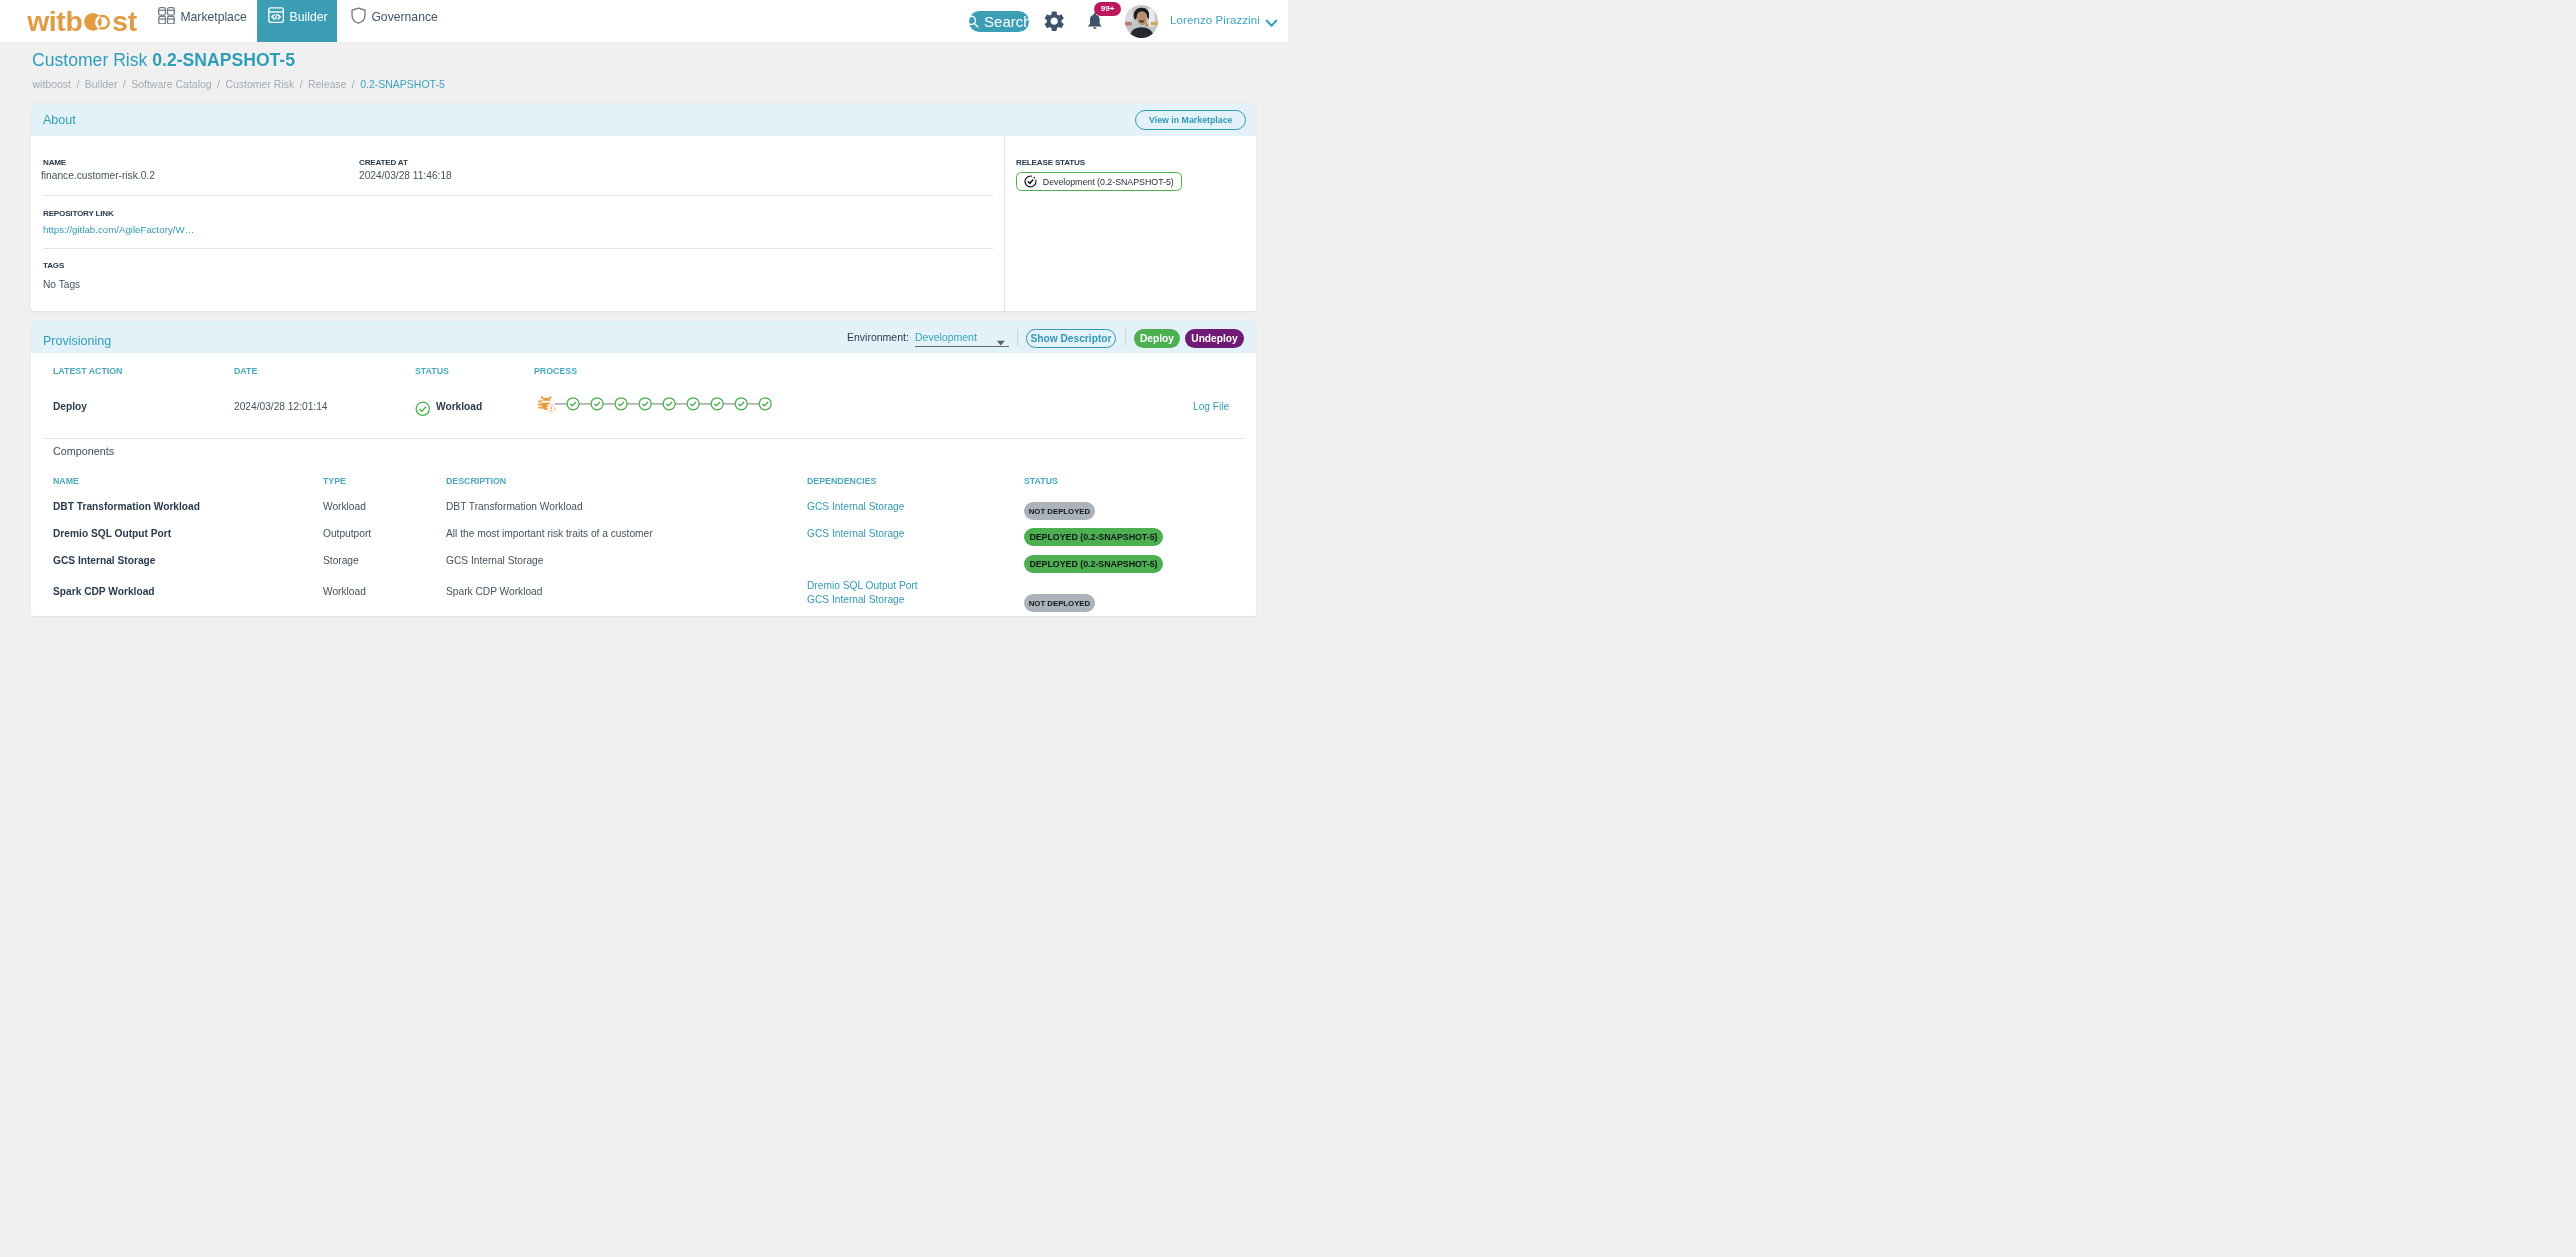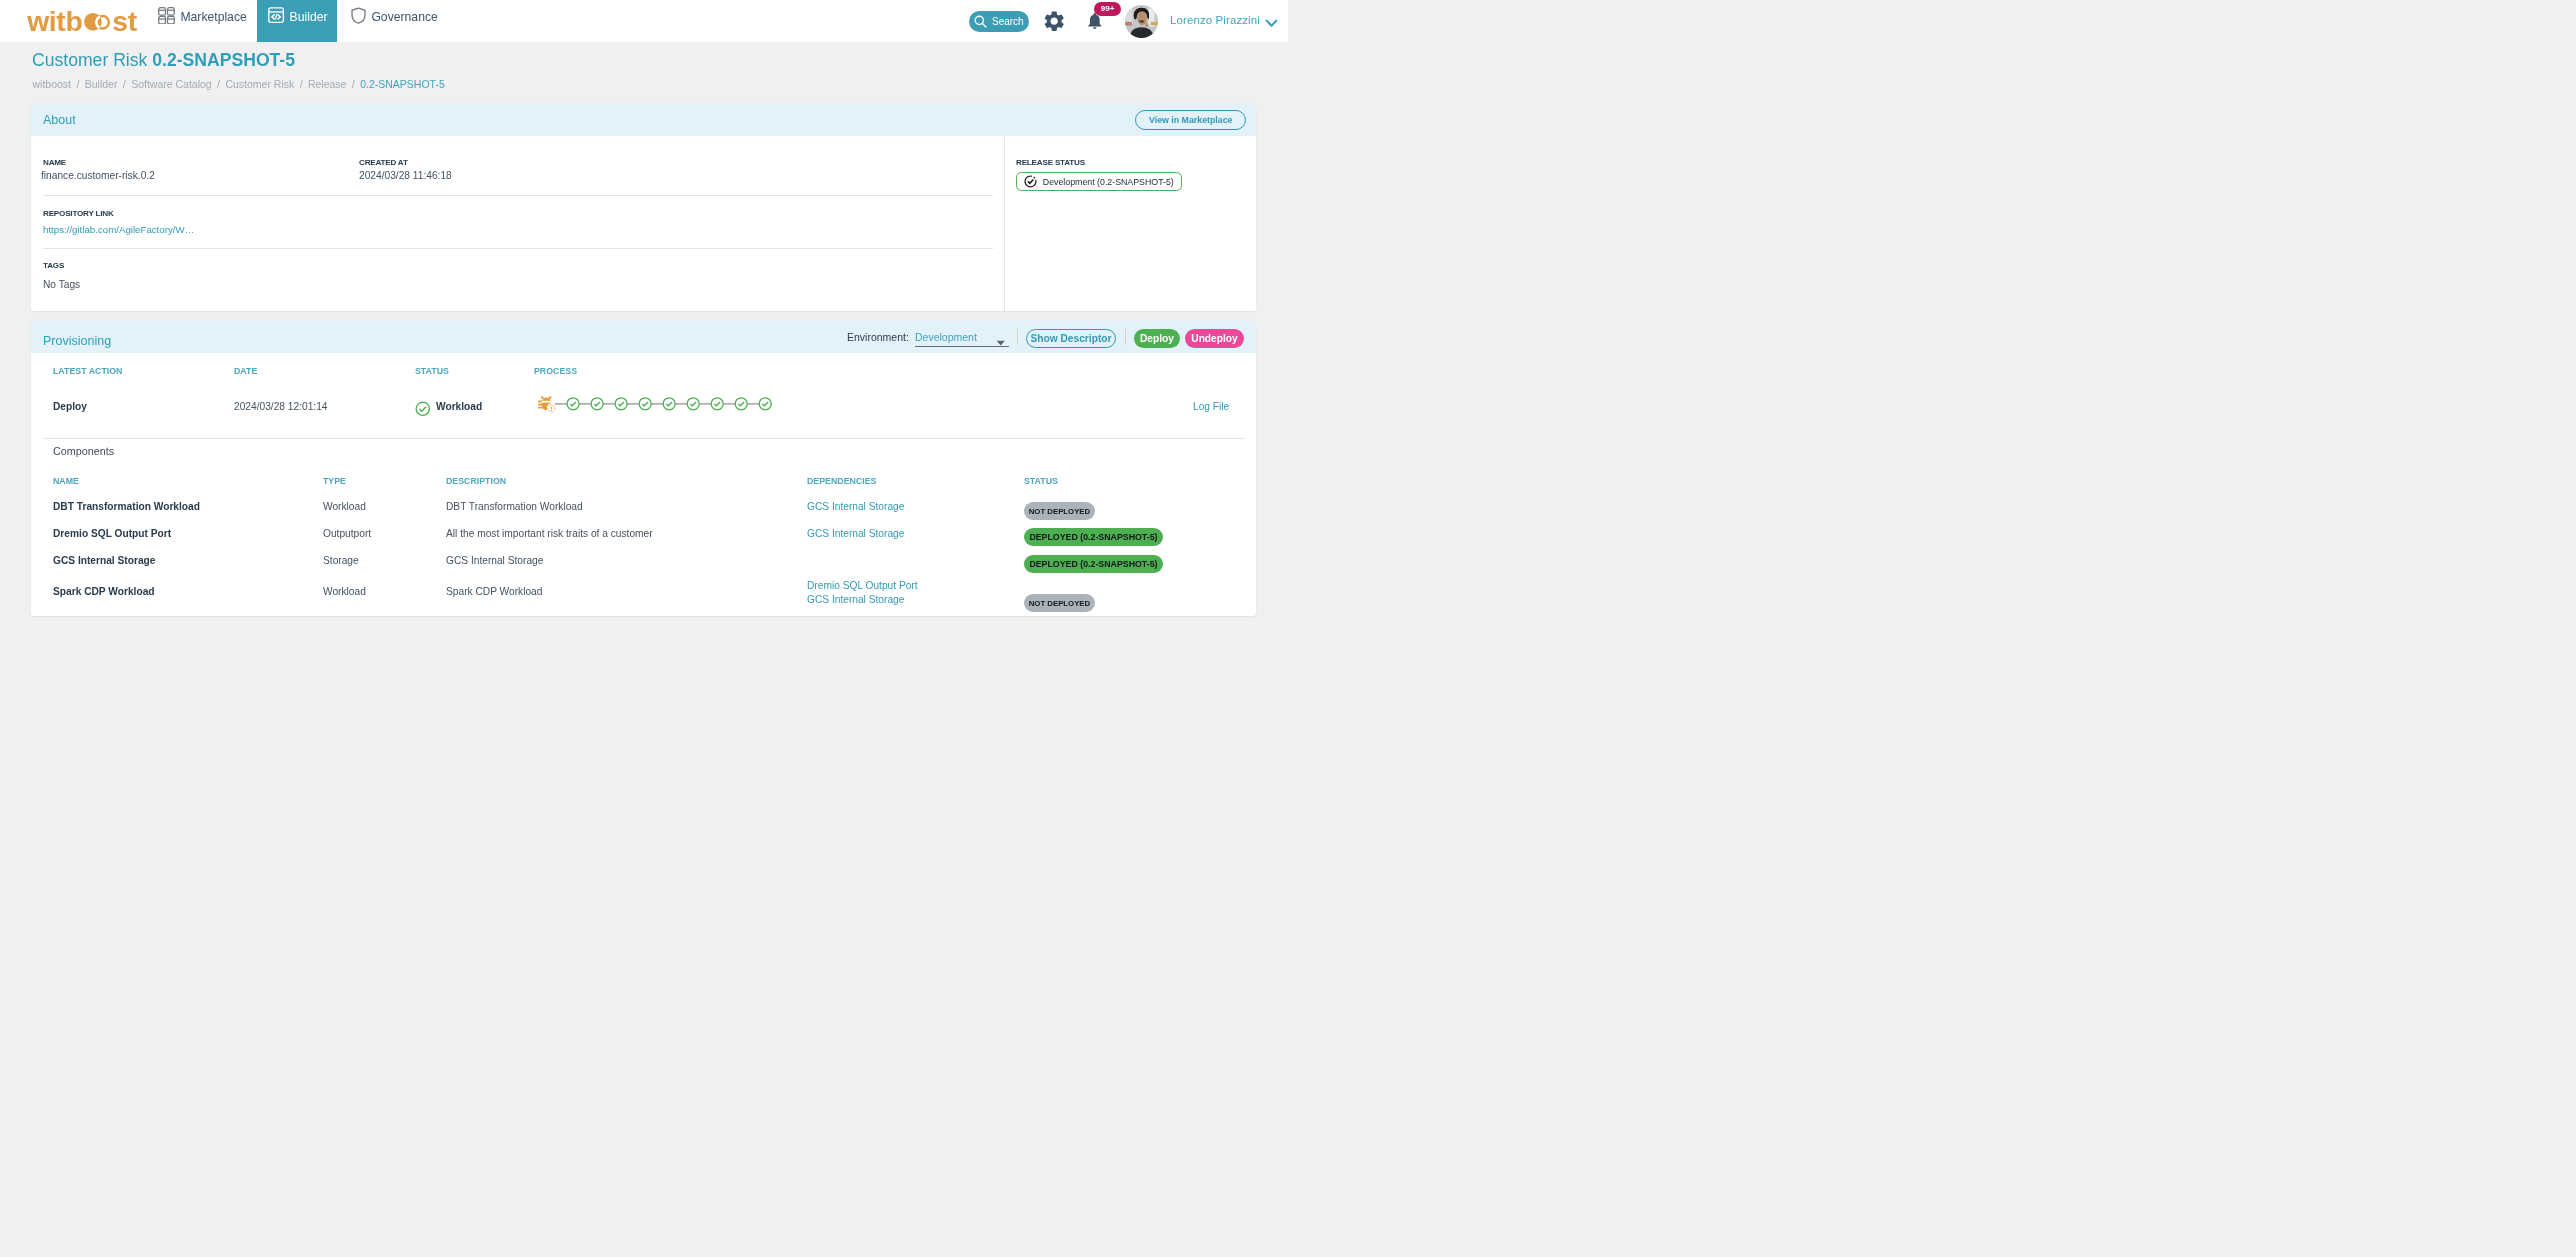--- a/index.html
+++ b/index.html
@@ -64,21 +64,21 @@
 <div class="navitem" style="left:268px; color:#fff;"><span id="ic-bld"><svg width="16.2" height="16.2" viewBox="0 0 24 24" fill="none" stroke="#ffffff" stroke-width="2">
   <rect x="1.2" y="1.2" width="21.6" height="21.6" rx="3"></rect>
   <line x1="1.2" y1="7.4" x2="22.8" y2="7.4"></line>
   <path d="M9.2 11.5 L5.8 14.6 L9.2 17.7" stroke-width="2.2" stroke-linecap="round" stroke-linejoin="round"></path>
   <path d="M14.8 11.5 L18.2 14.6 L14.8 17.7" stroke-width="2.2" stroke-linecap="round" stroke-linejoin="round"></path>
   <line x1="13.2" y1="10.8" x2="10.8" y2="18.4" stroke-width="1.8"></line>
 </svg></span>Builder</div>
 <div class="navitem" style="left:351px;"><span id="ic-gov"><svg width="15" height="17" viewBox="0 0 22 25" fill="none" stroke="#757b82" stroke-width="2">
   <path d="M11 1.5 L20.5 4.8 V12 C20.5 18 16.5 22 11 23.7 C5.5 22 1.5 18 1.5 12 V4.8 Z" stroke-linejoin="round"></path>
 </svg></span>Governance</div>
-<div class="abs" id="searchbtn" style="left:969px; top:10.5px; width:60px; height:21.3px; background:#3b9eb5; border-radius:10.8px; color:#fff; font-size:10px; display:flex; align-items:center; justify-content:center; gap:4.7px;"><span id="ic-mag" style="display:flex;">
+<div class="abs" id="searchbtn" style="left:969px; top:10.5px; width:60px; height:21.3px; background:#3b9eb5; border-radius:10.8px; color:#fff; font-size:15px; display:flex; align-items:center; justify-content:center; gap:4.7px;"><span id="ic-mag" style="display:flex;">
       <svg width="13" height="13" viewBox="0 0 19 19" fill="none" stroke="#ffffff" stroke-width="2">
         <circle cx="7.8" cy="7.8" r="6"></circle>
         <line x1="12.3" y1="12.3" x2="17.5" y2="17.5" stroke-linecap="round"></line>
       </svg>
     </span>Search</div>
 <div class="abs" id="ic-gear" style="left:1042px; top:9.1px;"><svg width="24.4" height="24.4" viewBox="0 0 24 24" fill="#3e5268">
   <path d="M19.14,12.94c0.04-0.3,0.06-0.61,0.06-0.94c0-0.32-0.02-0.64-0.07-0.94l2.03-1.58c0.18-0.14,0.23-0.41,0.12-0.61 l-1.92-3.32c-0.12-0.22-0.37-0.29-0.59-0.22l-2.39,0.96c-0.5-0.38-1.03-0.7-1.62-0.94L14.4,2.81c-0.04-0.24-0.24-0.41-0.48-0.41 h-3.84c-0.24,0-0.43,0.17-0.47,0.41L9.25,5.35C8.66,5.59,8.12,5.92,7.63,6.29L5.24,5.33c-0.22-0.08-0.47,0-0.59,0.22L2.74,8.87 C2.62,9.08,2.66,9.34,2.86,9.48l2.03,1.58C4.84,11.36,4.8,11.69,4.8,12s0.02,0.64,0.07,0.94l-2.03,1.58 c-0.18,0.14-0.23,0.41-0.12,0.61l1.92,3.32c0.12,0.22,0.37,0.29,0.59,0.22l2.39-0.96c0.5,0.38,1.03,0.7,1.62,0.94l0.36,2.54 c0.05,0.24,0.24,0.41,0.48,0.41h3.84c0.24,0,0.44-0.17,0.47-0.41l0.36-2.54c0.59-0.24,1.13-0.56,1.62-0.94l2.39,0.96 c0.22,0.08,0.47,0,0.59-0.22l1.92-3.32c0.12-0.22,0.07-0.47-0.12-0.61L19.14,12.94z M12,15.6c-1.98,0-3.6-1.62-3.6-3.6 s1.62-3.6,3.6-3.6s3.6,1.62,3.6,3.6S13.98,15.6,12,15.6z"></path>
 </svg></div>
 <div class="abs" id="ic-bell" style="left:1085px; top:10.8px;"><svg width="19.6" height="19.6" viewBox="0 0 24 24" fill="#3e5268">
   <path d="M12 22c1.1 0 2-.9 2-2h-4c0 1.1.9 2 2 2zm6-6v-5c0-3.07-1.63-5.64-4.5-6.32V4c0-.83-.67-1.5-1.5-1.5s-1.5.67-1.5 1.5v.68C7.64 5.36 6 7.92 6 11v5l-2 2v1h16v-1l-2-2z"></path>
@@ -133,21 +133,21 @@
 <div class="abs" style="left:847px; top:331px; font-size:10.5px; color:#2a3b4d;">Environment:</div>
 <div class="abs" style="left:915px; top:331px; font-size:10.5px; color:#3da4bc;">Development</div>
 <div class="abs" style="left:915px; top:346px; width:94px; height:0.7px; background:#6a6a6a;"></div>
 <div class="abs" id="ic-caret" style="left:996px; top:336px;"><svg width="9.5" height="6.1" viewBox="0 0 14 9">
       <path d="M1 1 L7 8 L13 1 Z" fill="#5f6368"></path>
     </svg></div>
 <div class="abs" style="left:1017px; top:329px; width:0.7px; height:16.2px; background:#d8cfc9;"></div>
 <div class="pillbtn" style="left:1026px; top:329px; width:90px; height:19px; border:1px solid #3399b4; color:#3399b4;">Show Descriptor</div>
 <div class="abs" style="left:1125px; top:329px; width:0.7px; height:16.2px; background:#d8cfc9;"></div>
 <div class="pillbtn" style="left:1134px; top:329px; width:46px; height:19px; background:#4caf50; color:#fff;">Deploy</div>
-<div class="pillbtn" style="left:1185px; top:329px; width:59px; height:19px; background:#ec4899; color:#fff;">Undeploy</div>
+<div class="pillbtn" style="left:1185px; top:329px; width:59px; height:19px; background:#701a75; color:#fff;">Undeploy</div>
 
 <div class="abs th" style="left:53px; top:366px;">LATEST ACTION</div>
 <div class="abs th" style="left:234px; top:366px;">DATE</div>
 <div class="abs th" style="left:415px; top:366px;">STATUS</div>
 <div class="abs th" style="left:534px; top:366px;">PROCESS</div>
 <div class="abs cellb" style="left:53px; top:401px;">Deploy</div>
 <div class="abs cell" style="left:234px; top:401px;">2024/03/28 12:01:14</div>
 <div class="abs" id="ic-done" style="left:415px; top:401px;"><svg width="15.6" height="15.6" viewBox="0 0 24 24" fill="none" stroke="#4caf50">
   <circle cx="12" cy="12" r="10.2" stroke-width="2"></circle>
   <path d="M7 12.3 L10.4 15.7 L17 9" stroke-width="2.2"></path>

